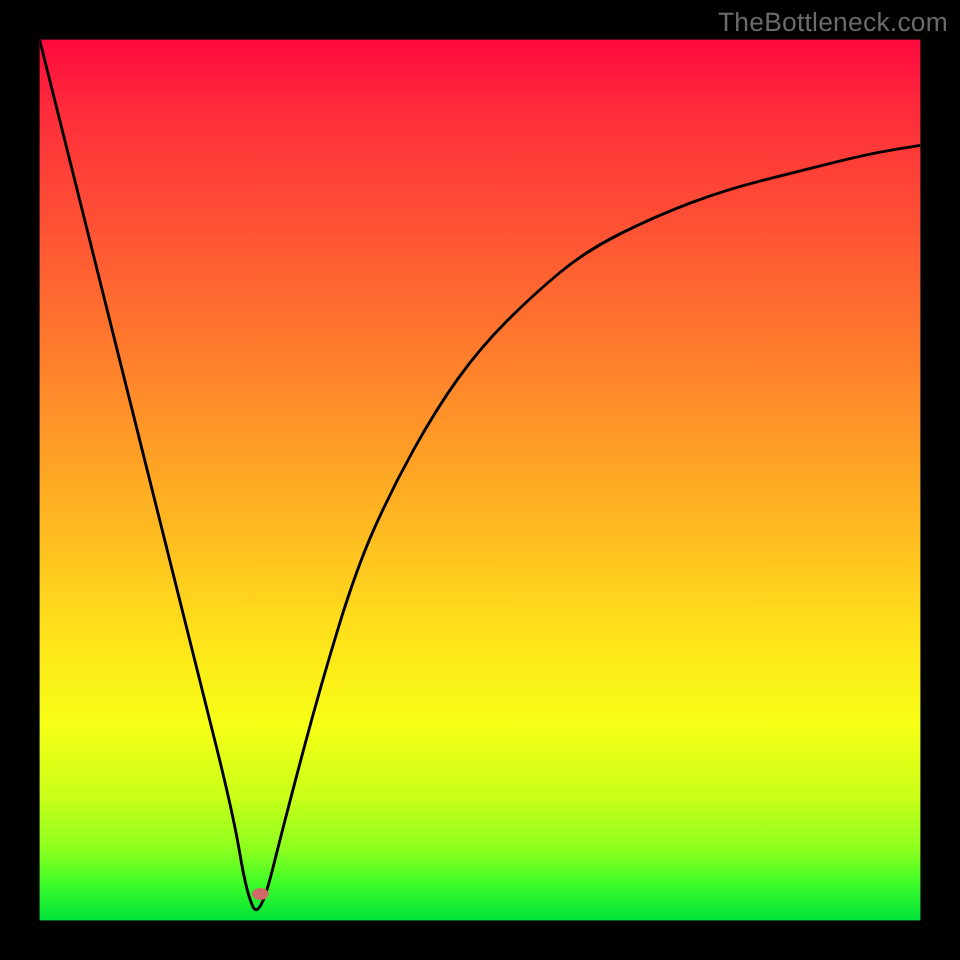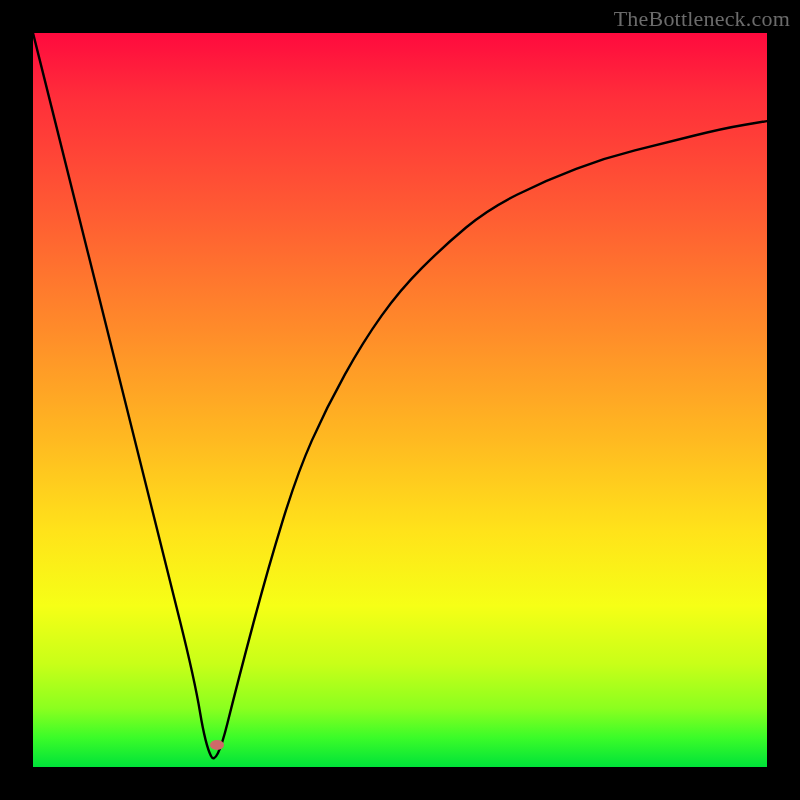--- a/index.html
+++ b/index.html
@@ -9,21 +9,20 @@
     height: 800px;
     overflow: hidden;
     background: #000;
     font-family: Arial, Helvetica, sans-serif;
   }
   .frame {
     position: relative;
     width: 800px;
     height: 630px;
     background: #000;
-    font-family: Liberation Serif, serif;
   }
   .plot-area {
     position: absolute;
     left: 33px;
     top: 33px;
     width: 734px;
     height: 734px;
     
     background: linear-gradient(to bottom,
       #ff0a3e 0%,

